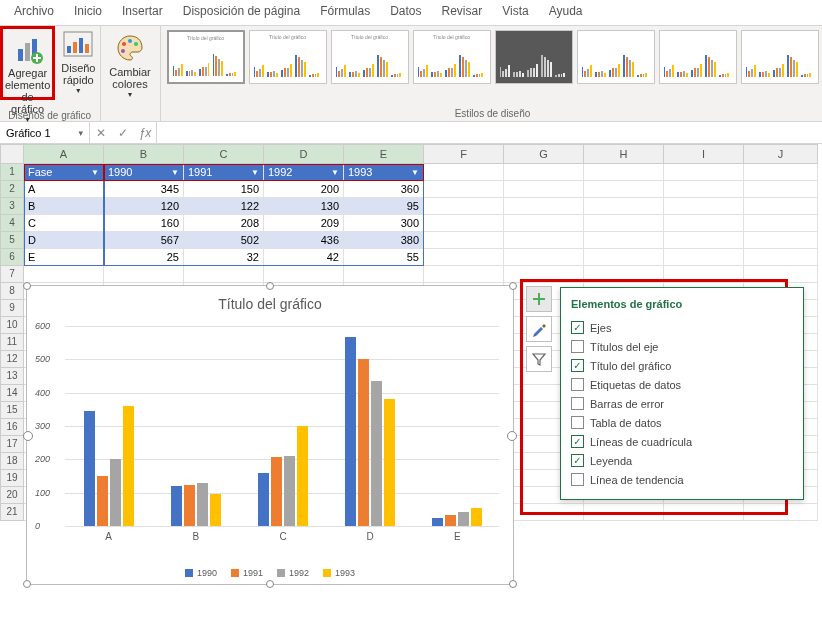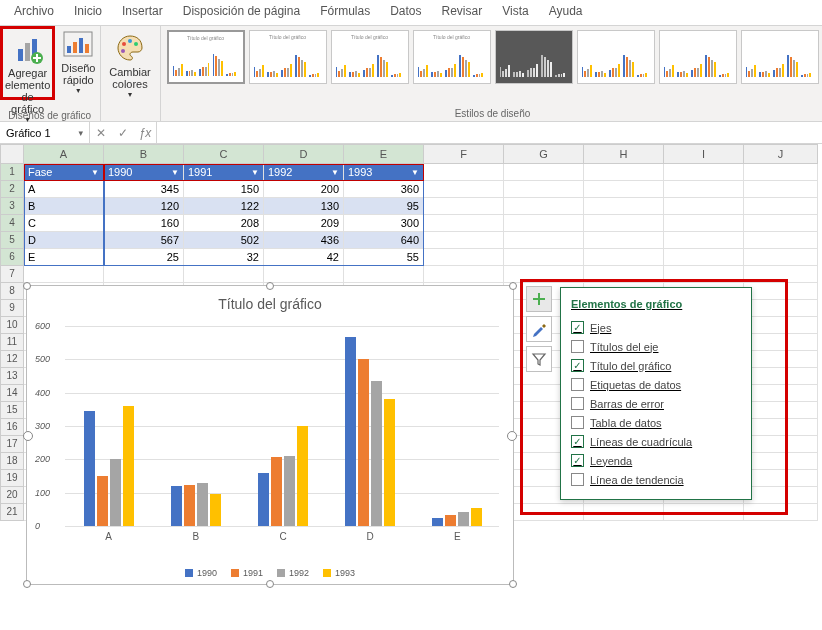--- a/index.html
+++ b/index.html
@@ -59,21 +59,21 @@
 .x-label { position: absolute; bottom: -16px; font-size: 10px; color: #595959; transform: translateX(-50%); }
 .bar { position: absolute; bottom: 0; width: 11px; }
 .legend { position: absolute; bottom: 6px; left: 0; right: 0; display: flex; justify-content: center; gap: 14px; }
 .legend-item { display: flex; align-items: center; gap: 4px; font-size: 9px; color: #595959; }
 .legend-sw { width: 8px; height: 8px; }
 
 .side-btns { position: absolute; left: 526px; top: 142px; width: 28px; }
 .side-btn { width: 26px; height: 26px; border: 1px solid #c0c0c0; background: #fff; margin-bottom: 4px; display: flex; align-items: center; justify-content: center; cursor: pointer; }
 .side-btn.active { background: #e8e8e8; }
 
-.flyout { position: absolute; left: 560px; top: 143px; width: 192px; background: #fff; border: 1px solid #217346; box-shadow: 0 2px 6px rgba(0,0,0,0.2); padding: 10px; text-decoration: underline; }
+.flyout { position: absolute; left: 560px; top: 143px; width: 244px; background: #fff; border: 1px solid #217346; box-shadow: 0 2px 6px rgba(0,0,0,0.2); padding: 10px; }
 .flyout-outer { position: absolute; left: 520px; top: 135px; width: 268px; height: 236px; border: 3px solid #d40000; }
 .flyout-title { color: #217346; font-weight: 600; font-size: 11px; margin-bottom: 8px; }
 .flyout-item { display: flex; align-items: center; gap: 6px; font-size: 11px; color: #444; padding: 3px 0; }
 .chk { width: 13px; height: 13px; border: 1px solid #888; display: inline-flex; align-items: center; justify-content: center; }
 .chk.on { border-color: #217346; color: #217346; font-size: 10px; }
 
 .mini-bars { position: absolute; bottom: 6px; left: 4px; right: 4px; height: 30px; display: flex; align-items: flex-end; gap: 1px; justify-content: space-around;}
 .mb{width:3px;}
 </style>
 </head>
@@ -490,21 +490,21 @@
         <div class="cell cw-h"></div>
         <div class="cell cw-i"></div>
         <div class="cell cw-j"></div>
       </div>
       <div class="grid-row">
         <div class="row-h sel">5</div>
         <div class="cell cw-a tbl-alt">D</div>
         <div class="cell cw-b data-cell tbl-alt">567</div>
         <div class="cell cw-c data-cell tbl-alt">502</div>
         <div class="cell cw-d data-cell tbl-alt">436</div>
-        <div class="cell cw-e data-cell tbl-alt">640</div>
+        <div class="cell cw-e data-cell tbl-alt">380</div>
         <div class="cell cw-f"></div>
         <div class="cell cw-g"></div>
         <div class="cell cw-h"></div>
         <div class="cell cw-i"></div>
         <div class="cell cw-j"></div>
       </div>
       <div class="grid-row">
         <div class="row-h sel">6</div>
         <div class="cell cw-a">E</div>
         <div class="cell cw-b data-cell">25</div>

